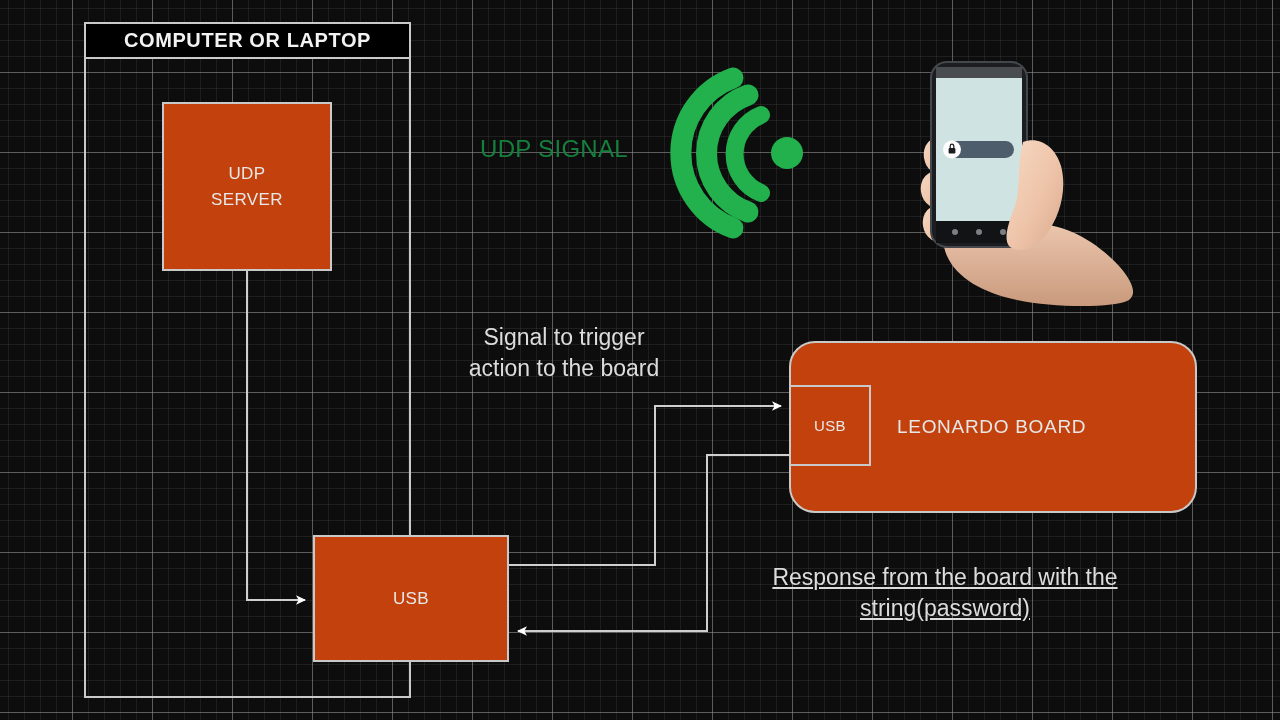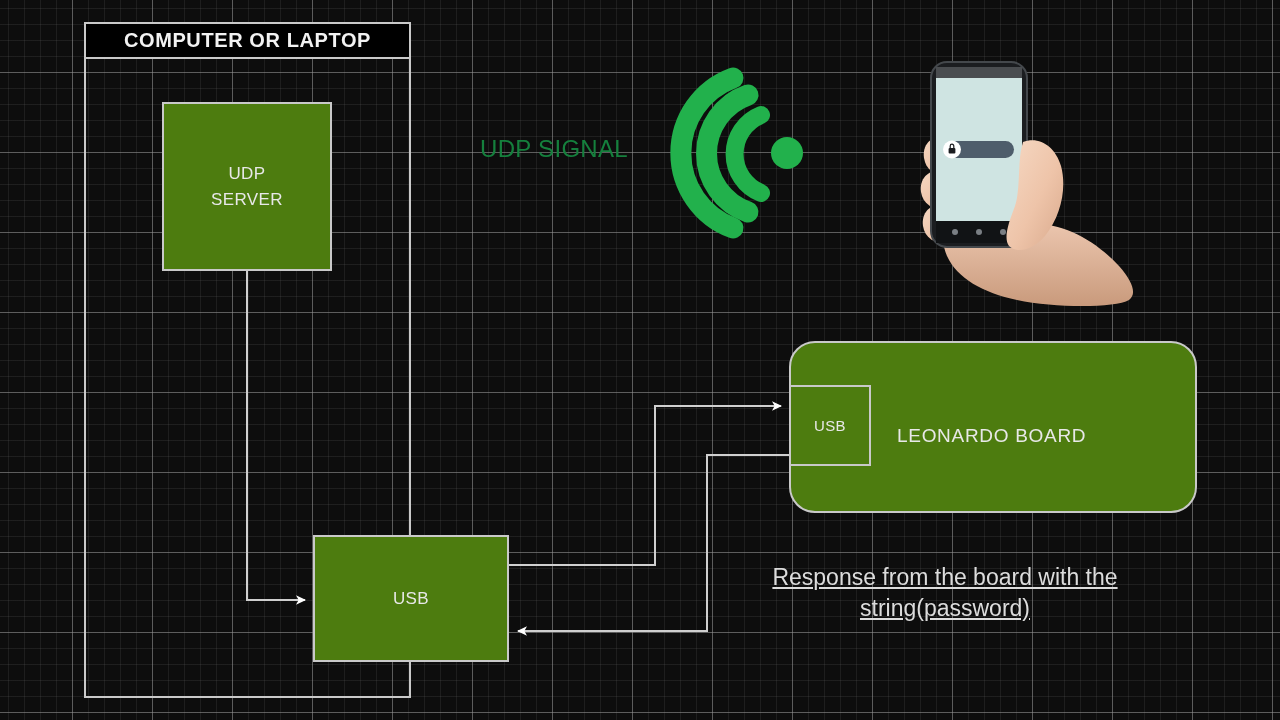--- a/index.html
+++ b/index.html
@@ -18,21 +18,21 @@
       linear-gradient(to bottom, rgba(150,150,150,0.52) 1.2px, transparent 1.2px),
       linear-gradient(to right,  rgba(120,120,120,0.16) 1px, transparent 1px),
       linear-gradient(to bottom, rgba(120,120,120,0.16) 1px, transparent 1px);
     background-size:80px 80px, 80px 80px, 16px 16px, 16px 16px;
     background-position:-8px -8px, -8px -8px, -8px -8px, -8px -8px;
     pointer-events:none;
   }
   
   .box{
     position:absolute;
-    background:#4d7c0f;
+    background:#c2410c;
     border:2px solid #c9c9c9;
     box-sizing:border-box;
     display:flex;align-items:center;justify-content:center;
     text-align:center;
     color:#e8e8e8;
     letter-spacing:.4px;
   }
   #container-box{
     left:84px;top:22px;width:327px;height:676px;
     background:transparent;
@@ -55,21 +55,21 @@
   #pc-usb-box{
     left:313px;top:535px;width:196px;height:127px;
     font-size:17px;
   }
   #leonardo-board{
     left:789px;top:341px;width:408px;height:172px;
     border-radius:26px;
     justify-content:flex-start;
   }
   #leonardo-label{
-    position:absolute;left:897px;top:350px;width:200px;height:172px;
+    position:absolute;left:897px;top:341px;width:200px;height:172px;
     display:flex;align-items:center;justify-content:flex-start;
     color:#e8e8e8;font-size:19px;letter-spacing:.7px;
   }
   #leonardo-usb-box{
     left:789px;top:385px;width:82px;height:81px;
     font-size:15px;
   }
   
   .freetext{
     position:absolute;
@@ -118,20 +118,22 @@
   <div id="udp-server-box" class="box" style="white-space:pre-line;">UDP
 SERVER</div>
 
   <div id="pc-usb-box" class="box">USB</div>
 
   <div id="leonardo-board" class="box"></div>
   <div id="leonardo-label">LEONARDO BOARD</div>
   <div id="leonardo-usb-box" class="box">USB</div>
 
   <div id="udp-signal-label" class="freetext">UDP SIGNAL</div>
+  <div id="signal-trigger-label" class="freetext">Signal to trigger
+action to the board</div>
   <div id="response-label" class="freetext">Response from the board with the
 string(password)</div>
 
   <svg class="overlay">
     <g fill="none" stroke="#22b14c" stroke-width="21" stroke-linecap="round">
       <path d="M733,78 A80,80 0 0 0 733,228"></path>
       <path d="M748,95 A62,62 0 0 0 748,212"></path>
     </g>
     <g fill="none" stroke="#22b14c" stroke-width="18" stroke-linecap="round">
       <path d="M761,115 A42,42 0 0 0 761,193"></path>

